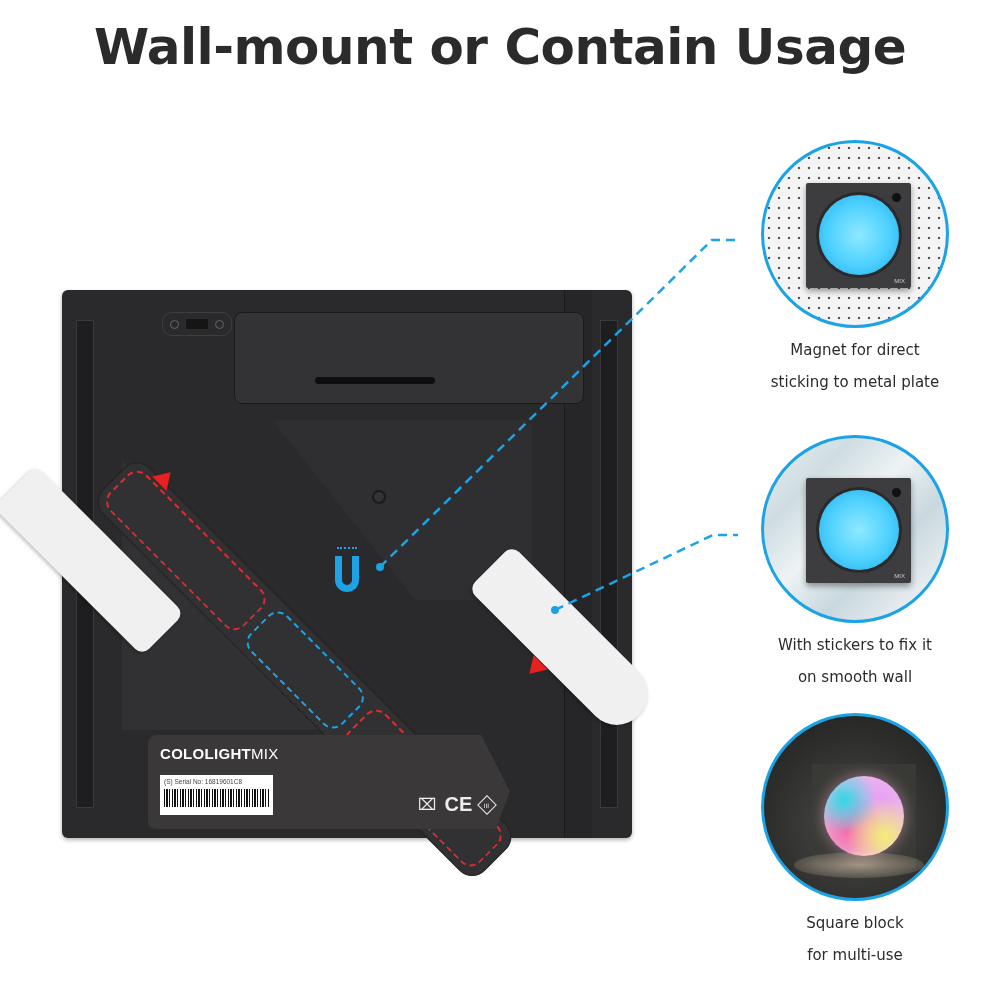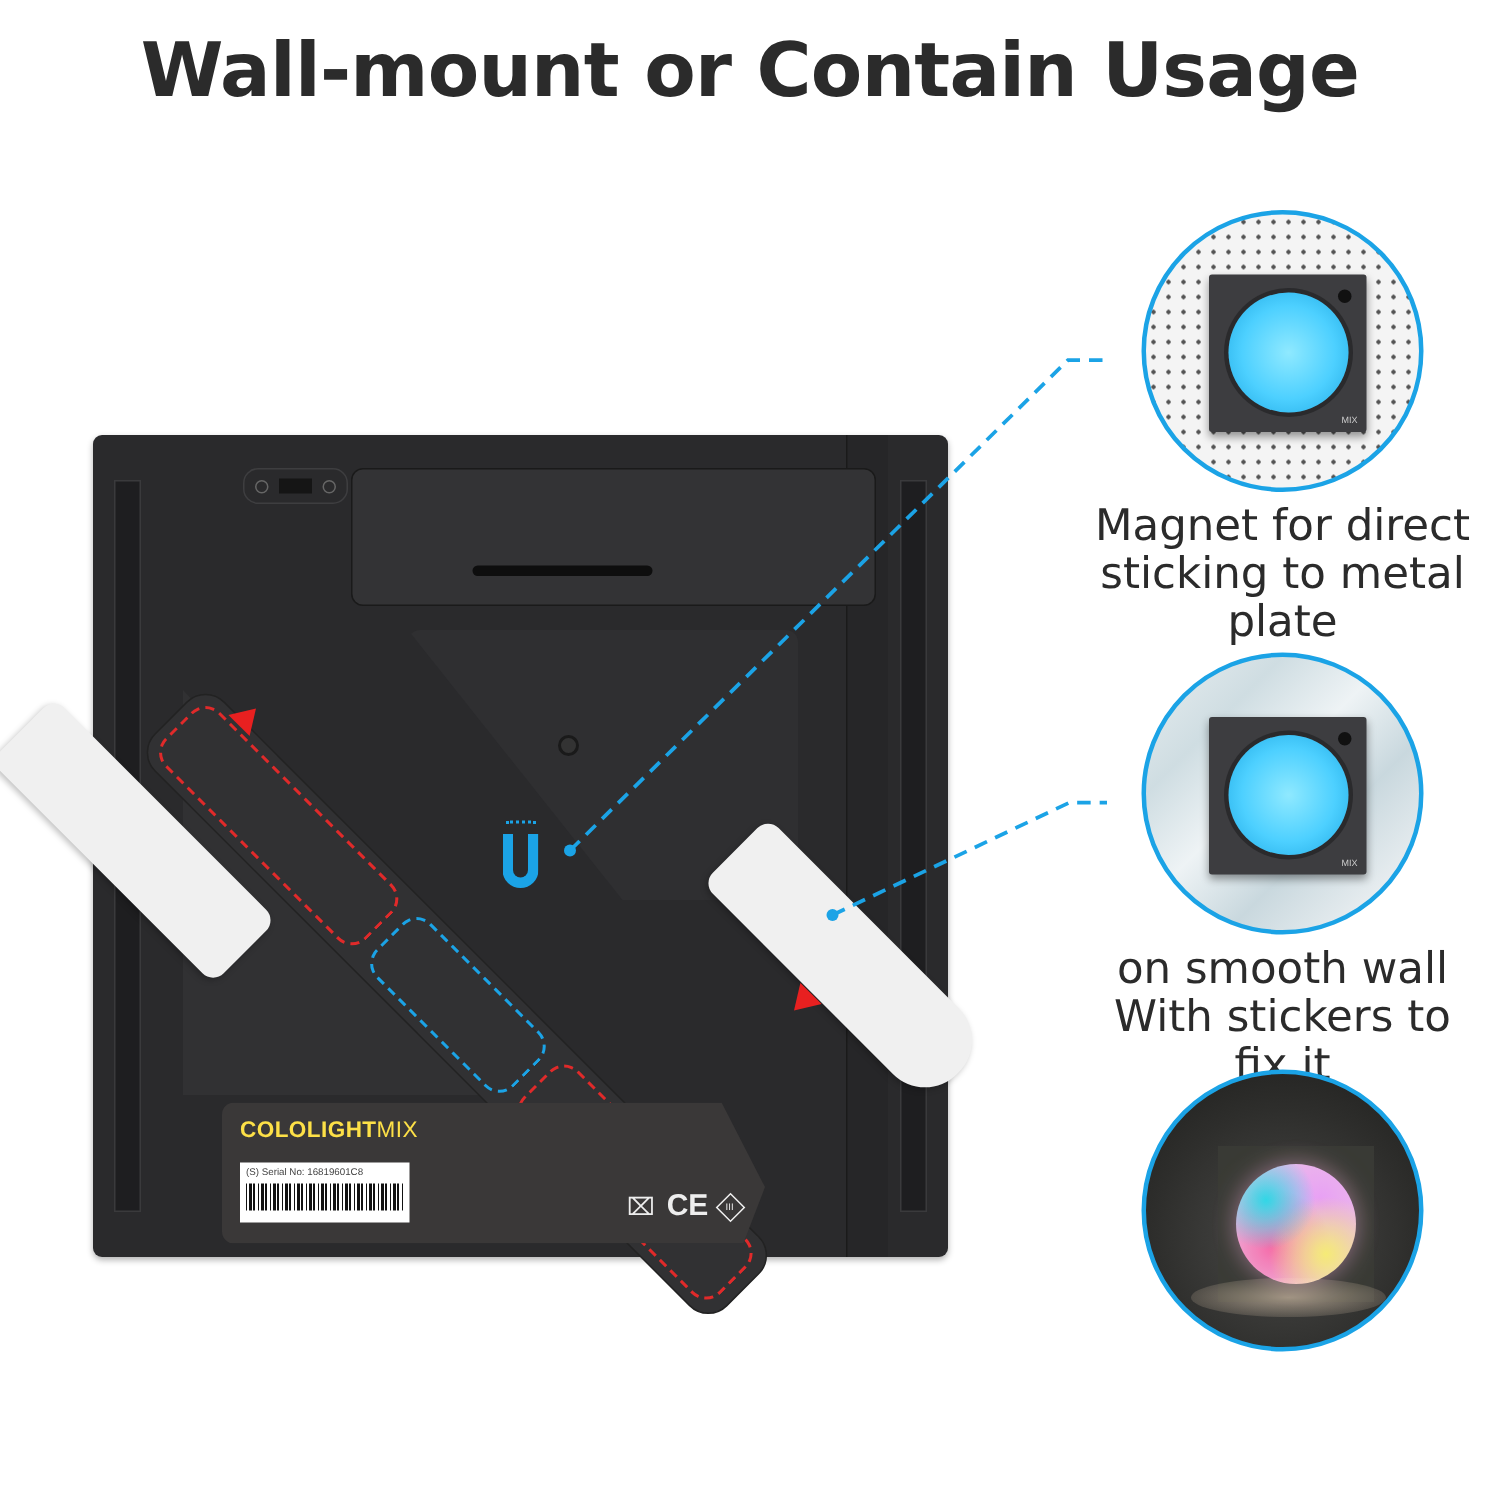--- a/index.html
+++ b/index.html
@@ -73,21 +73,21 @@
     border: 7px solid #1ba3e6; border-top: none; border-radius: 0 0 14px 14px;
   }
   .magnet-waves { position: absolute; left: 337px; top: 547px; width: 20px; height: 4px; border-top: 2px dotted #1ba3e6; }
 
   
   .label-plate {
     position: absolute; left: 148px; top: 735px; width: 362px; height: 94px;
     background: #3a3838; border-radius: 8px 8px 8px 8px;
     clip-path: polygon(0 0, 92% 0, 100% 60%, 96% 100%, 0 100%);
   }
-  .brand { position: absolute; left: 12px; top: 10px; color: #fde047; font-weight: bold; font-size: 15px; font-family: "Liberation Sans", sans-serif; letter-spacing: 0.3px; }
+  .brand { position: absolute; left: 12px; top: 10px; color: #ffffff; font-weight: bold; font-size: 15px; font-family: "Liberation Sans", sans-serif; letter-spacing: 0.3px; }
   .brand .mix { font-weight: normal; }
   .serial-box {
     position: absolute; left: 12px; top: 40px; width: 113px; height: 40px; background: #fff;
     padding: 3px 4px; font-size: 6.5px; color: #444; font-family: "Liberation Sans", sans-serif;
   }
   .barcode {
     margin-top: 4px; height: 18px;
     background: repeating-linear-gradient(90deg, #111 0 1px, #fff 1px 2px, #111 2px 4px, #fff 4px 5px, #111 5px 6px, #fff 6px 8px);
   }
   .specs { position: absolute; left: 165px; top: 6px; color: #e8e8e8; font-size: 8.5px; line-height: 11.5px; font-family: "Liberation Sans", sans-serif; }
@@ -133,21 +133,21 @@
       radial-gradient(circle at 25% 30%, #31e0f0 0%, rgba(49,224,240,0) 40%),
       radial-gradient(circle at 75% 75%, #fff57a 0%, rgba(255,245,122,0) 45%),
       radial-gradient(circle at 30% 70%, #ff6fb0 0%, rgba(255,111,176,0) 50%),
       radial-gradient(circle at 70% 30%, #f2a6ff 0%, rgba(242,166,255,0) 55%),
       #f6c8f0;
     box-shadow: 0 0 16px rgba(255,180,230,0.5);
   }
   .floor-glow { position: absolute; left: 30px; bottom: 20px; width: 130px; height: 26px; border-radius: 50%;
     background: radial-gradient(ellipse at center, rgba(255,230,200,0.5), rgba(0,0,0,0)); }
 
-  .caption { margin-top: 6px; font-size: 29px; line-height: 32px; color: #2b2b2b; font-family: "DejaVu Sans", sans-serif; }
+  .caption { margin-top: 6px; font-size: 15px; line-height: 32px; color: #2b2b2b; font-family: "DejaVu Sans", sans-serif; }
 </style>
 </head>
 <body>
 
 <div class="title">Wall-mount or Contain Usage</div>
 
 <div class="device">
   <div class="rail-l"></div>
   <div class="rail-r"></div>
   <div class="hinge"></div>
@@ -218,25 +218,29 @@
 
 <div class="feature" style="top:435px;">
   <div class="circle marble">
     <div class="mini-device">
       <div class="mini-orb"></div>
       <div class="mini-btn"></div>
       <div class="mini-mix">MIX</div>
     </div>
   </div>
   <div class="caption">
+    <div>With stickers to fix it</div>
     <div>on smooth wall</div>
-    <div>With stickers to fix it</div>
   </div>
 </div>
 
 <div class="feature" style="top:713px;">
   <div class="circle dark">
     <div class="mini-device-dark">
       <div class="rainbow-orb"></div>
     </div>
     <div class="floor-glow"></div>
   </div>
+  <div class="caption">
+    <div>Square block</div>
+    <div>for multi-use</div>
+  </div>
 </div>
 
 </body></html>

